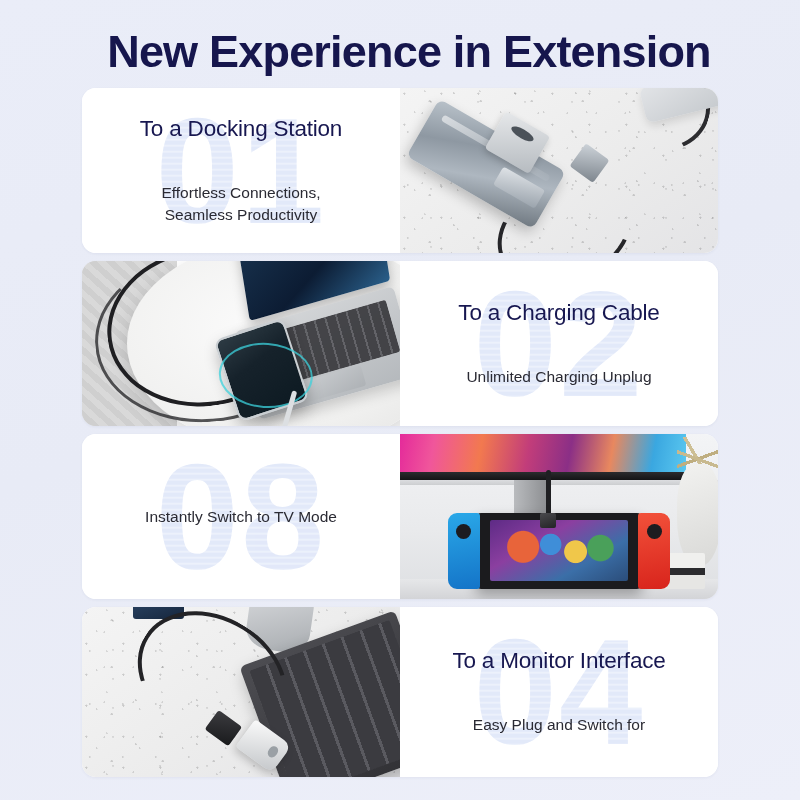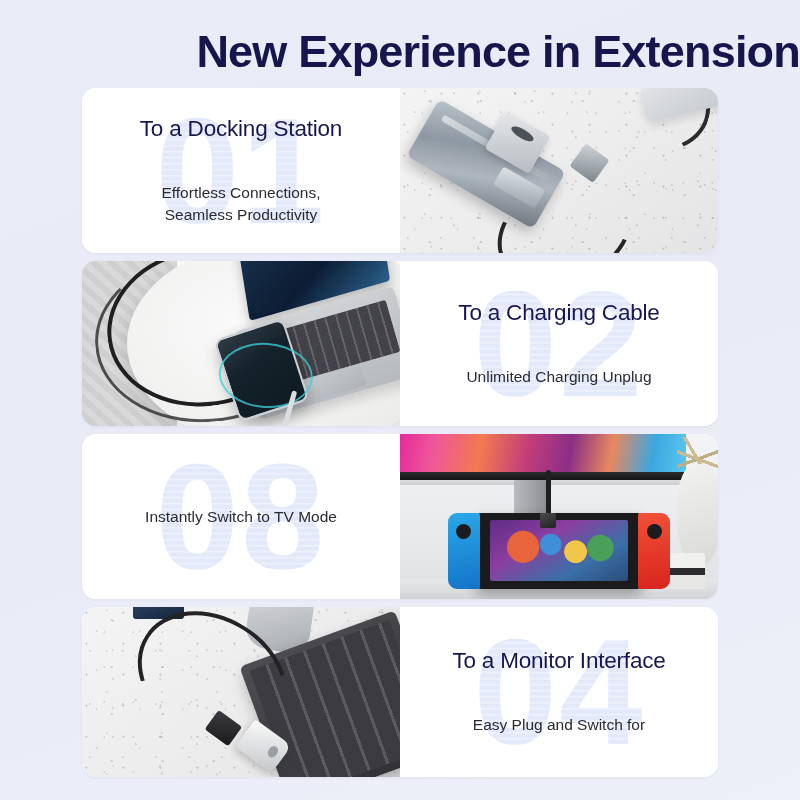--- a/index.html
+++ b/index.html
@@ -14,21 +14,21 @@
   .page {
     position:relative;
     width:800px; height:800px;
     background:linear-gradient(160deg,#eaedf8 0%,#e8ebf6 45%,#edeff9 100%);
   }
 
   
   .title {
     position:absolute;
     top:26px; left:0; right:0;
-    text-align:right;
+    text-align:center;
     font-size:45px;
     font-weight:bold;
     letter-spacing:-0.8px;
     color:#16164d;
     white-space:nowrap;
     padding-left:18px;
   }
 
   
   .grid {

